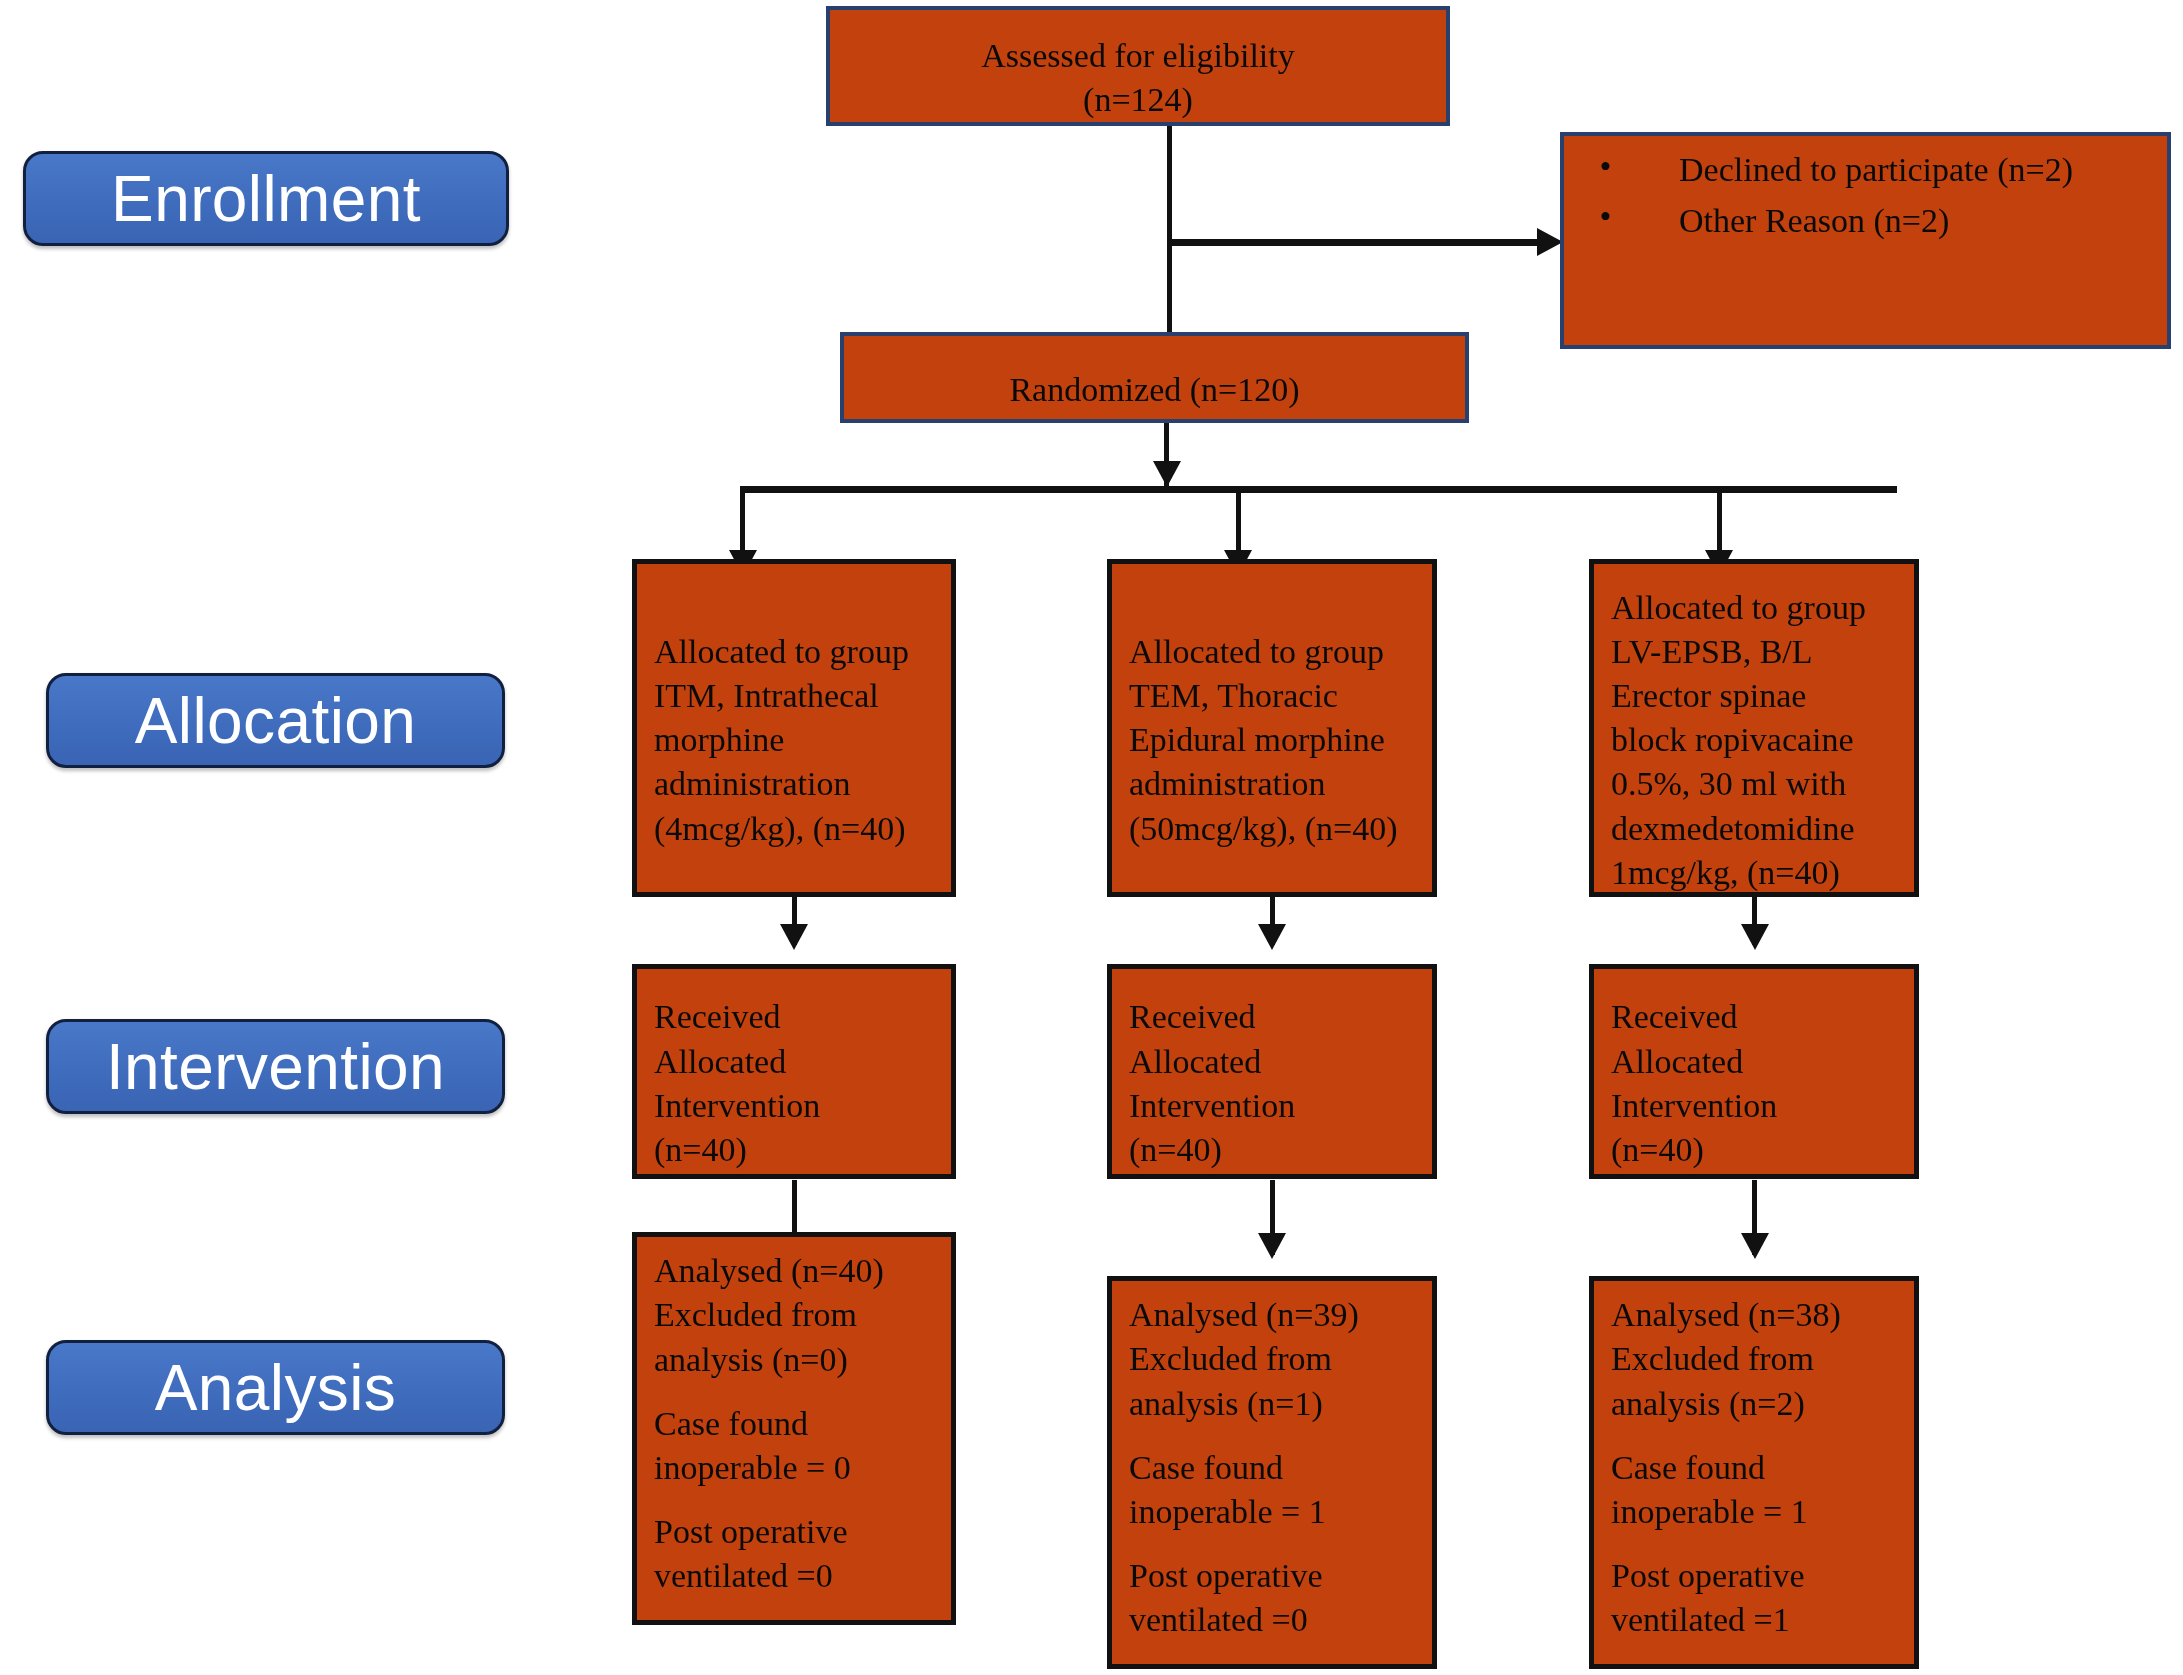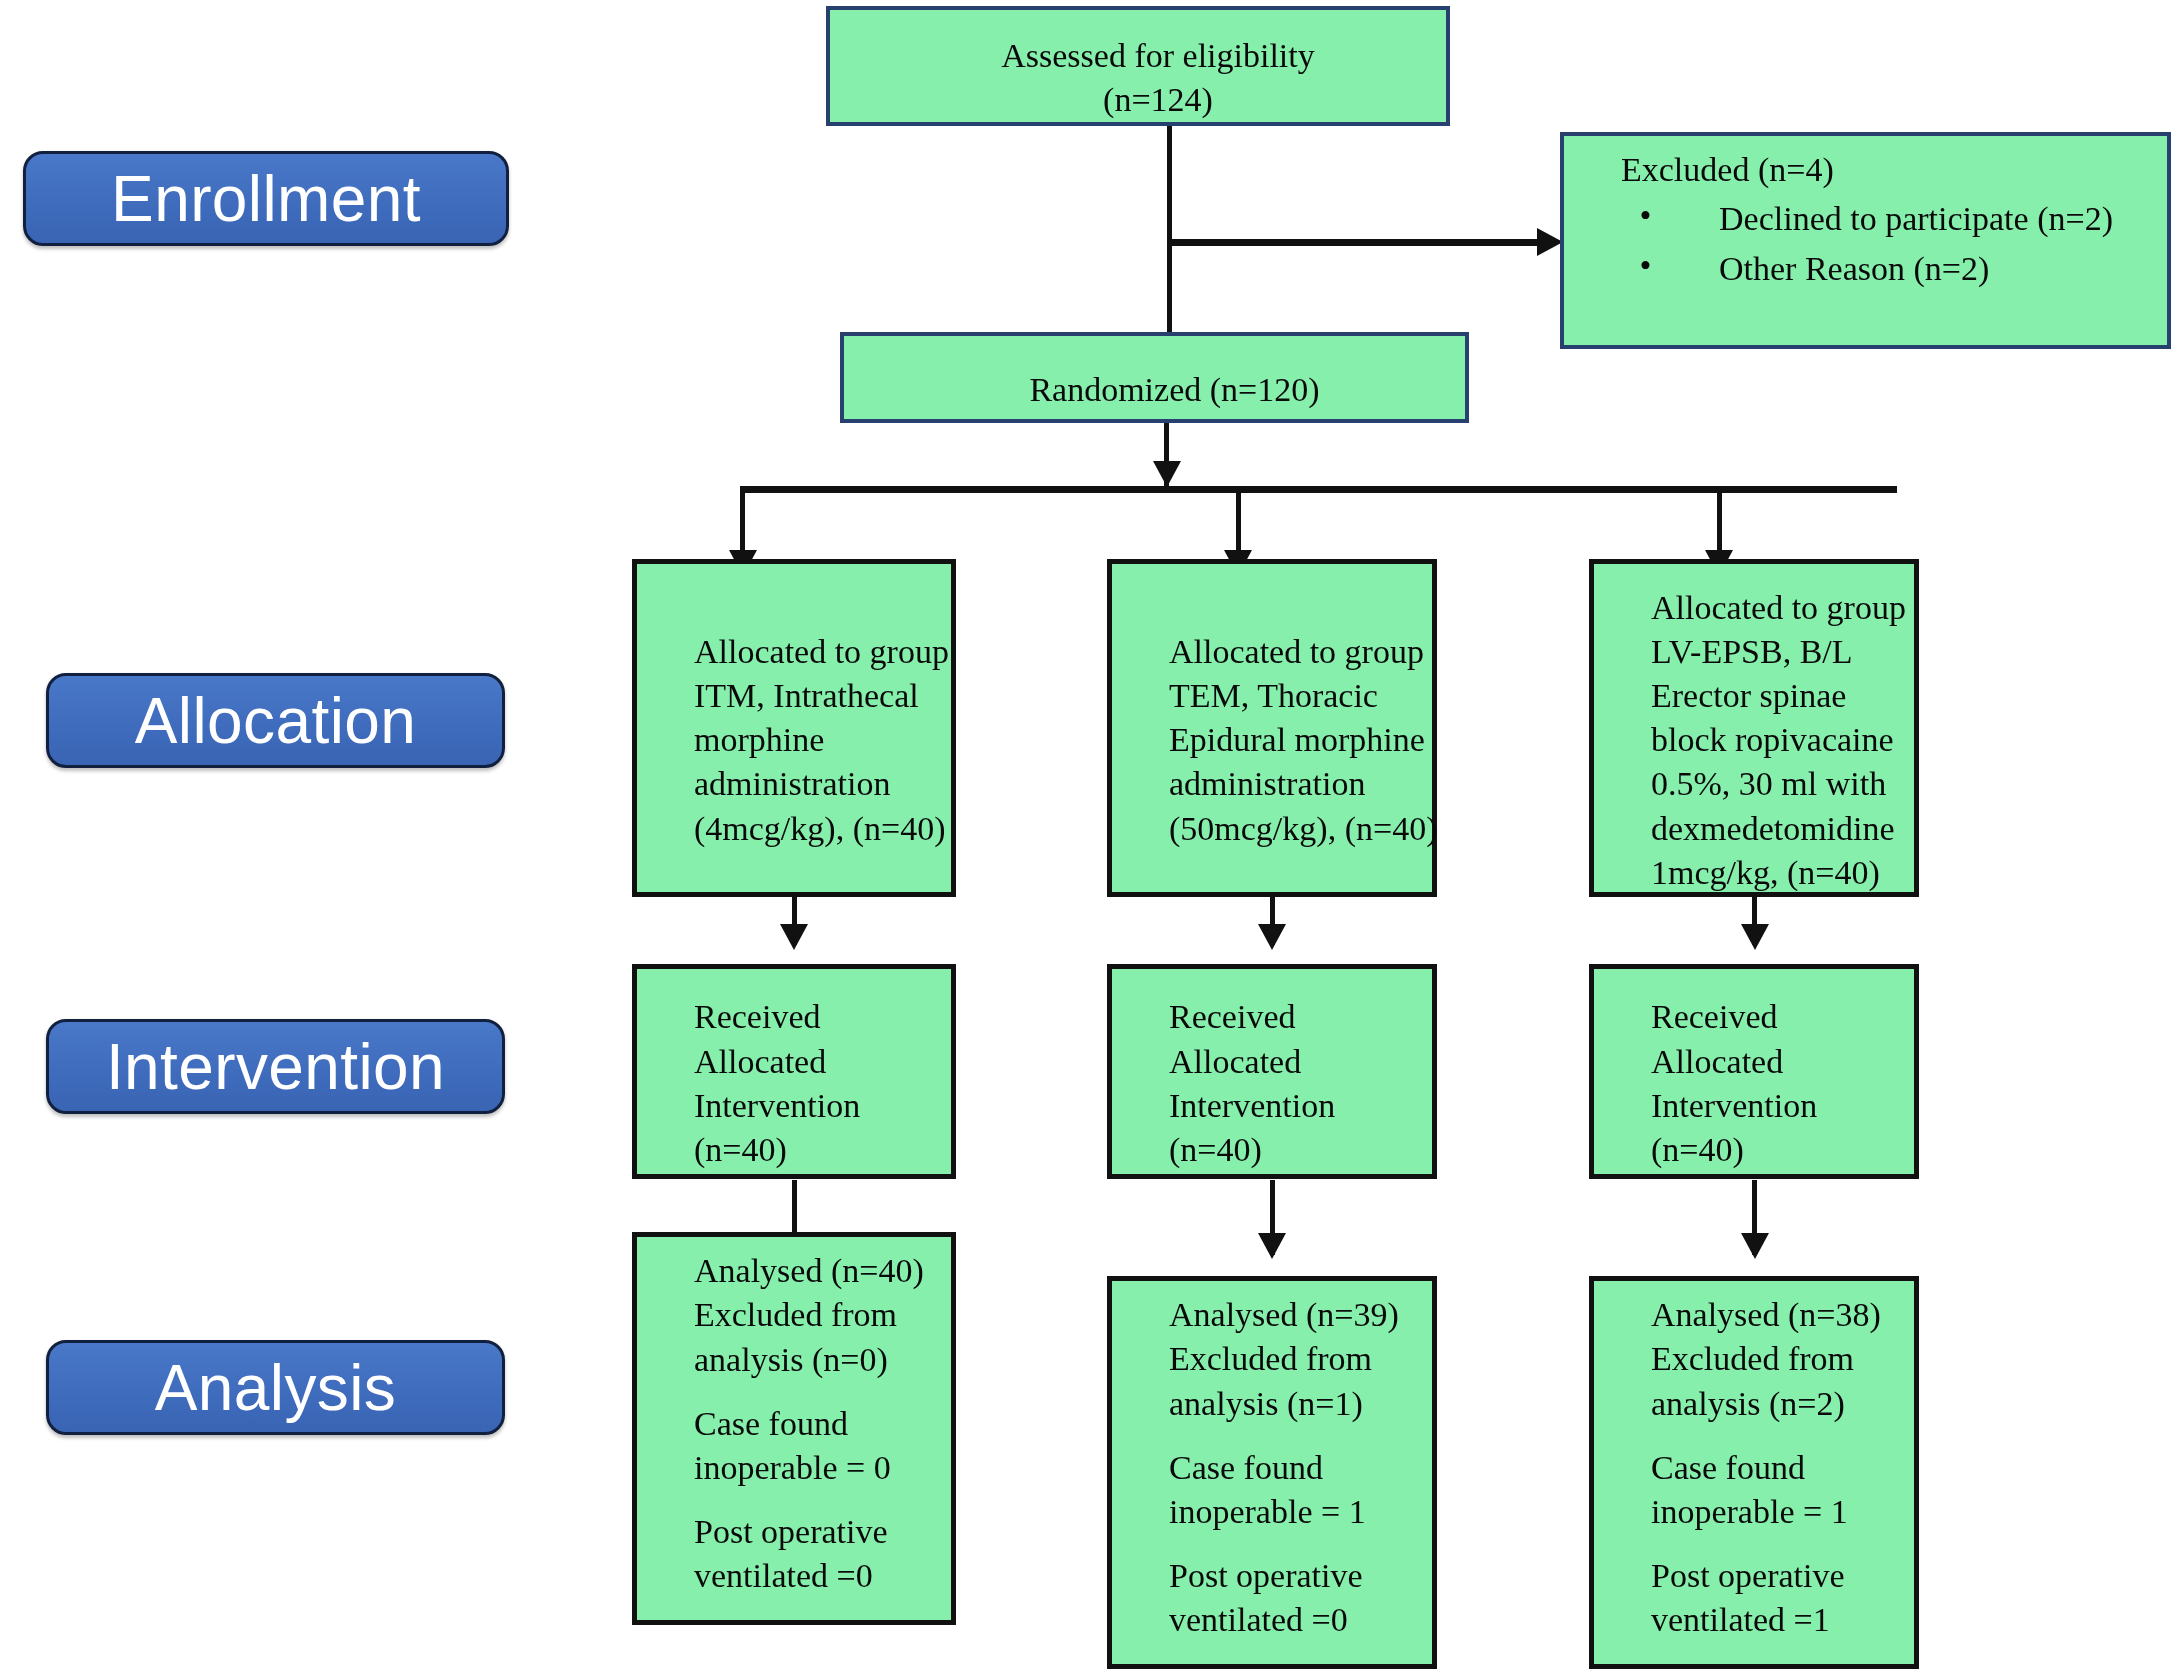--- a/index.html
+++ b/index.html
@@ -15,26 +15,25 @@
     font-family:"Liberation Sans","DejaVu Sans",sans-serif;
     font-size:64px;
     line-height:1;
     display:flex;align-items:center;justify-content:center;
     letter-spacing:0.4px;
     box-shadow:0 2.3px 3.8px rgba(0,0,0,0.25);
   }
 
   .fbox{
     position:absolute;
-    background:#86efac;
+    background:#c2410c;
     box-sizing:border-box;
     font-size:34px;
     line-height:1.30;
     color:#0a0a0a;
-    padding-left:40px;
   }
   .fbox.navy{border:4.6px solid #28406e;}
   .fbox.dark{border:5.4px solid #111111;}
   .fbox .inner{padding:12.3px 17px;}
   .fbox.center .inner{
     height:100%;display:flex;flex-direction:column;
     align-items:center;justify-content:center;text-align:center;
   }
   .fbox.vcenter .inner{
     height:100%;display:flex;flex-direction:column;justify-content:center;
@@ -92,21 +91,20 @@
   </div>
 </div>
 
 <div class="vline" style="left:1167px;top:126px;height:206px;"></div>
 
 <div class="hline" style="left:1167px;top:239px;width:372px;height:7px;"></div>
 <div class="arrow-right" style="left:1537px;top:228px;"></div>
 
 <div class="fbox navy" style="left:1560px;top:132px;width:611px;height:217px;">
   <div class="inner">
-    <div class="bul-head">Excluded (n=4)</div>
     <ul class="bul-list">
       <li>Declined to participate (n=2)</li>
       <li>Other Reason (n=2)</li>
     </ul>
   </div>
 </div>
 
 <div class="fbox navy center" style="left:840px;top:332px;width:629px;height:91px;">
   <div class="inner">
     <div class="line">Randomized (n=120)</div>

